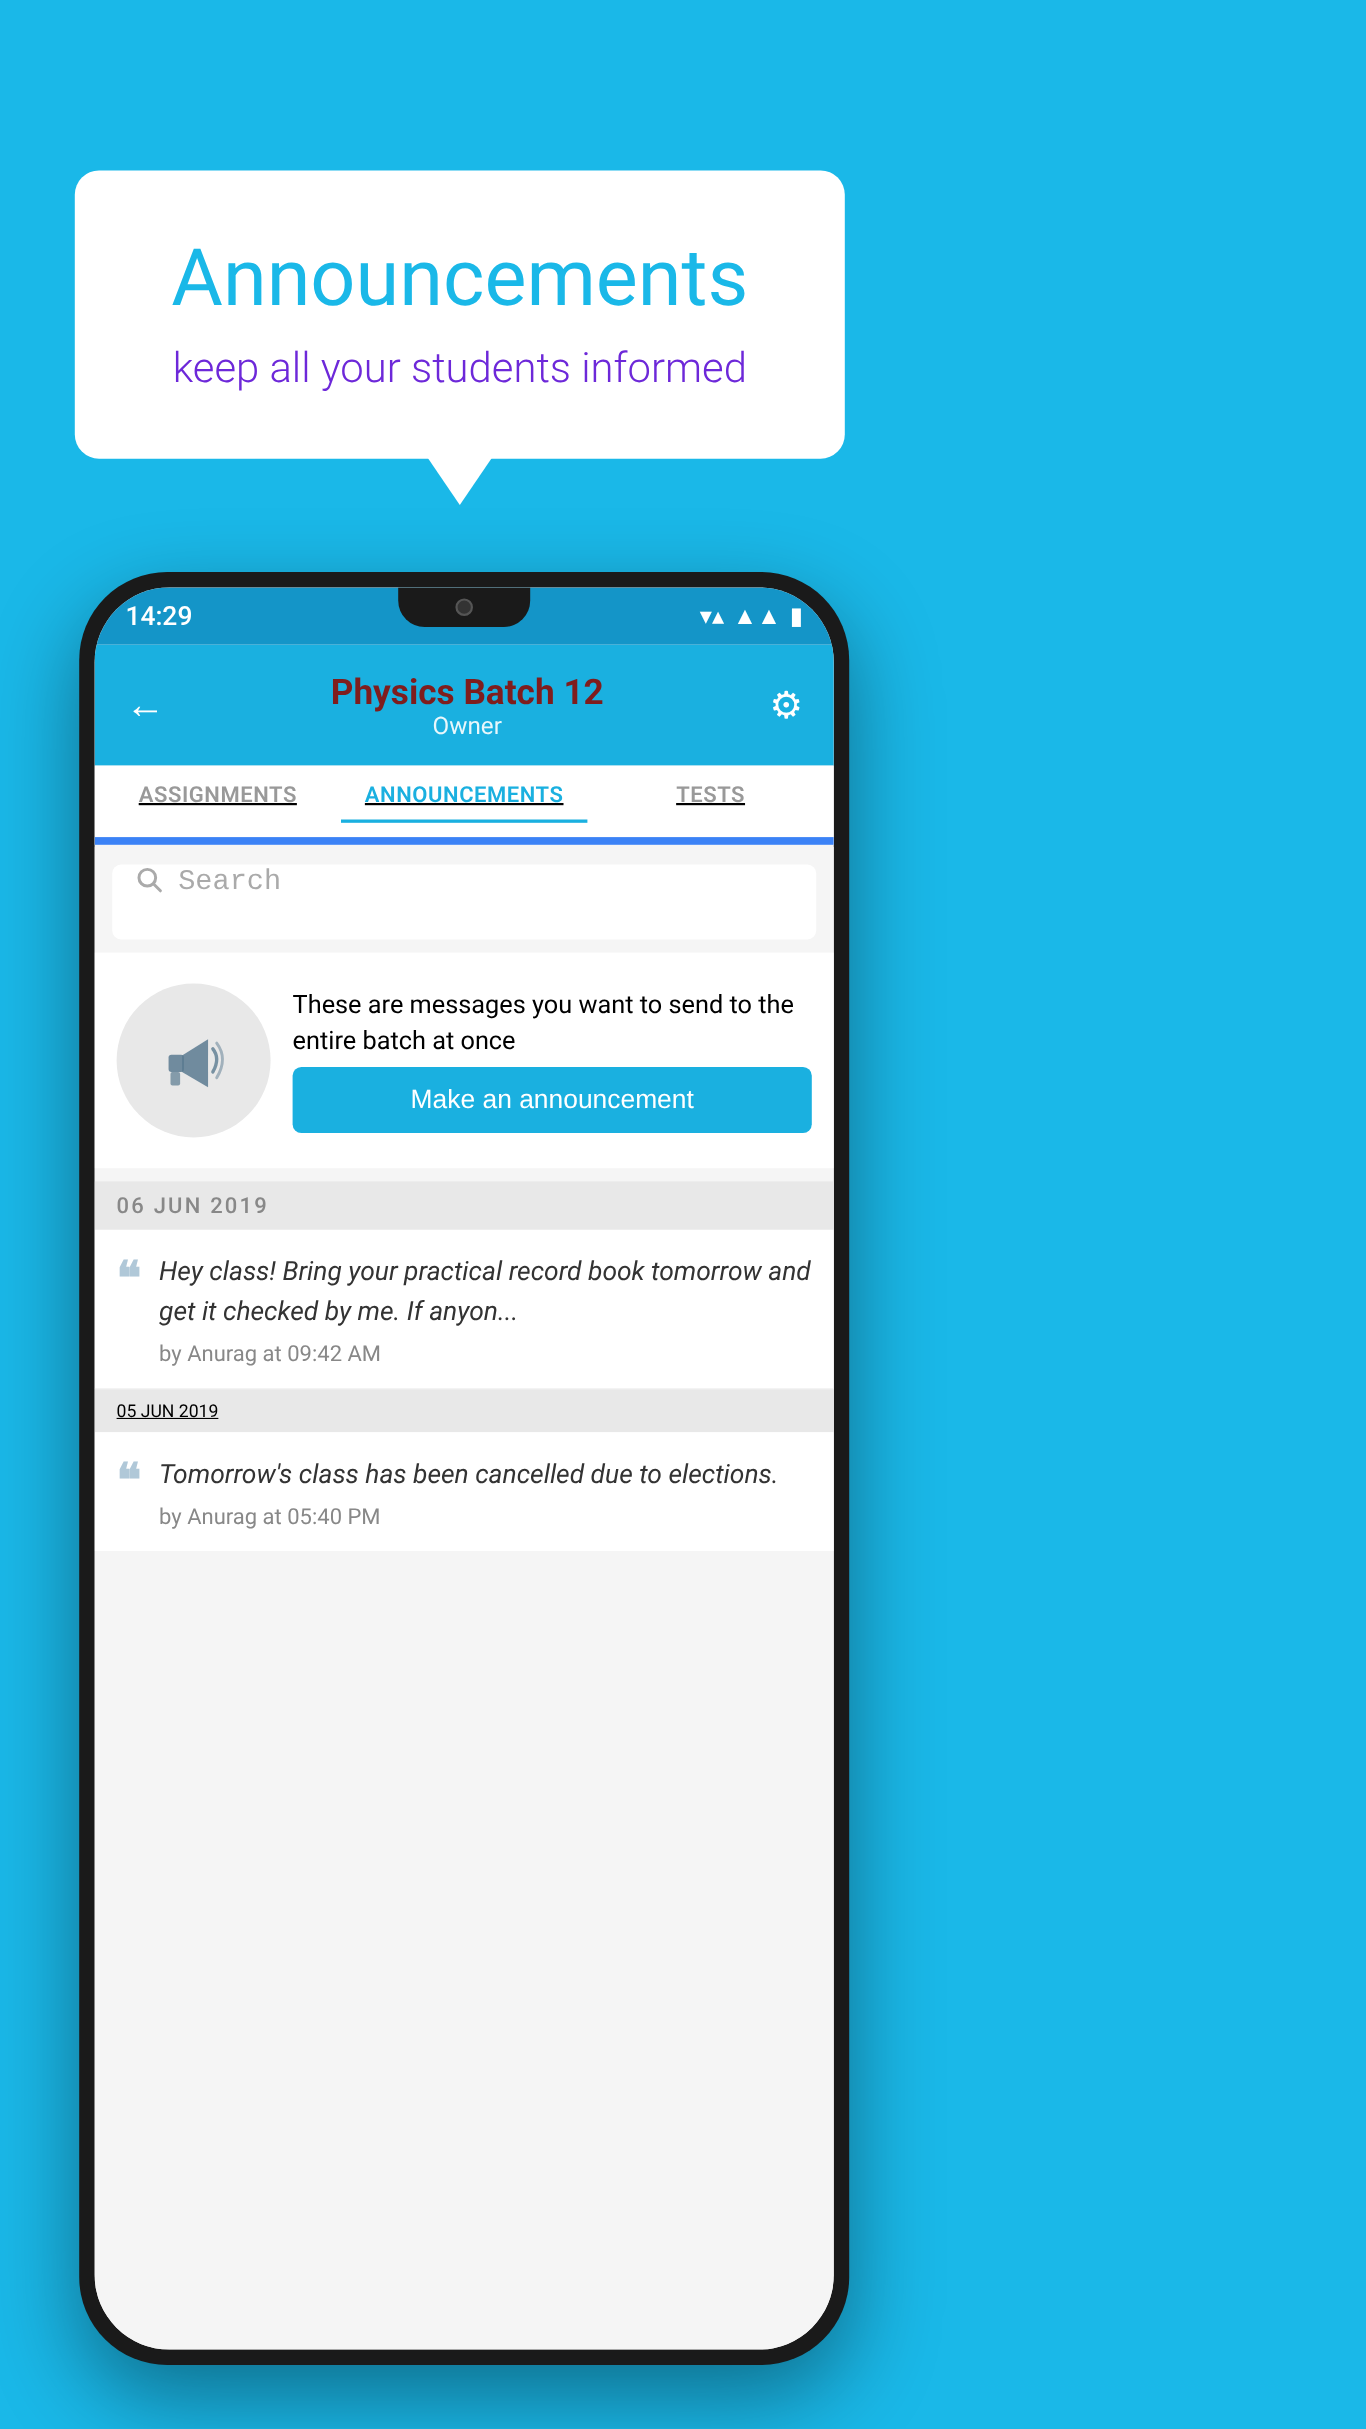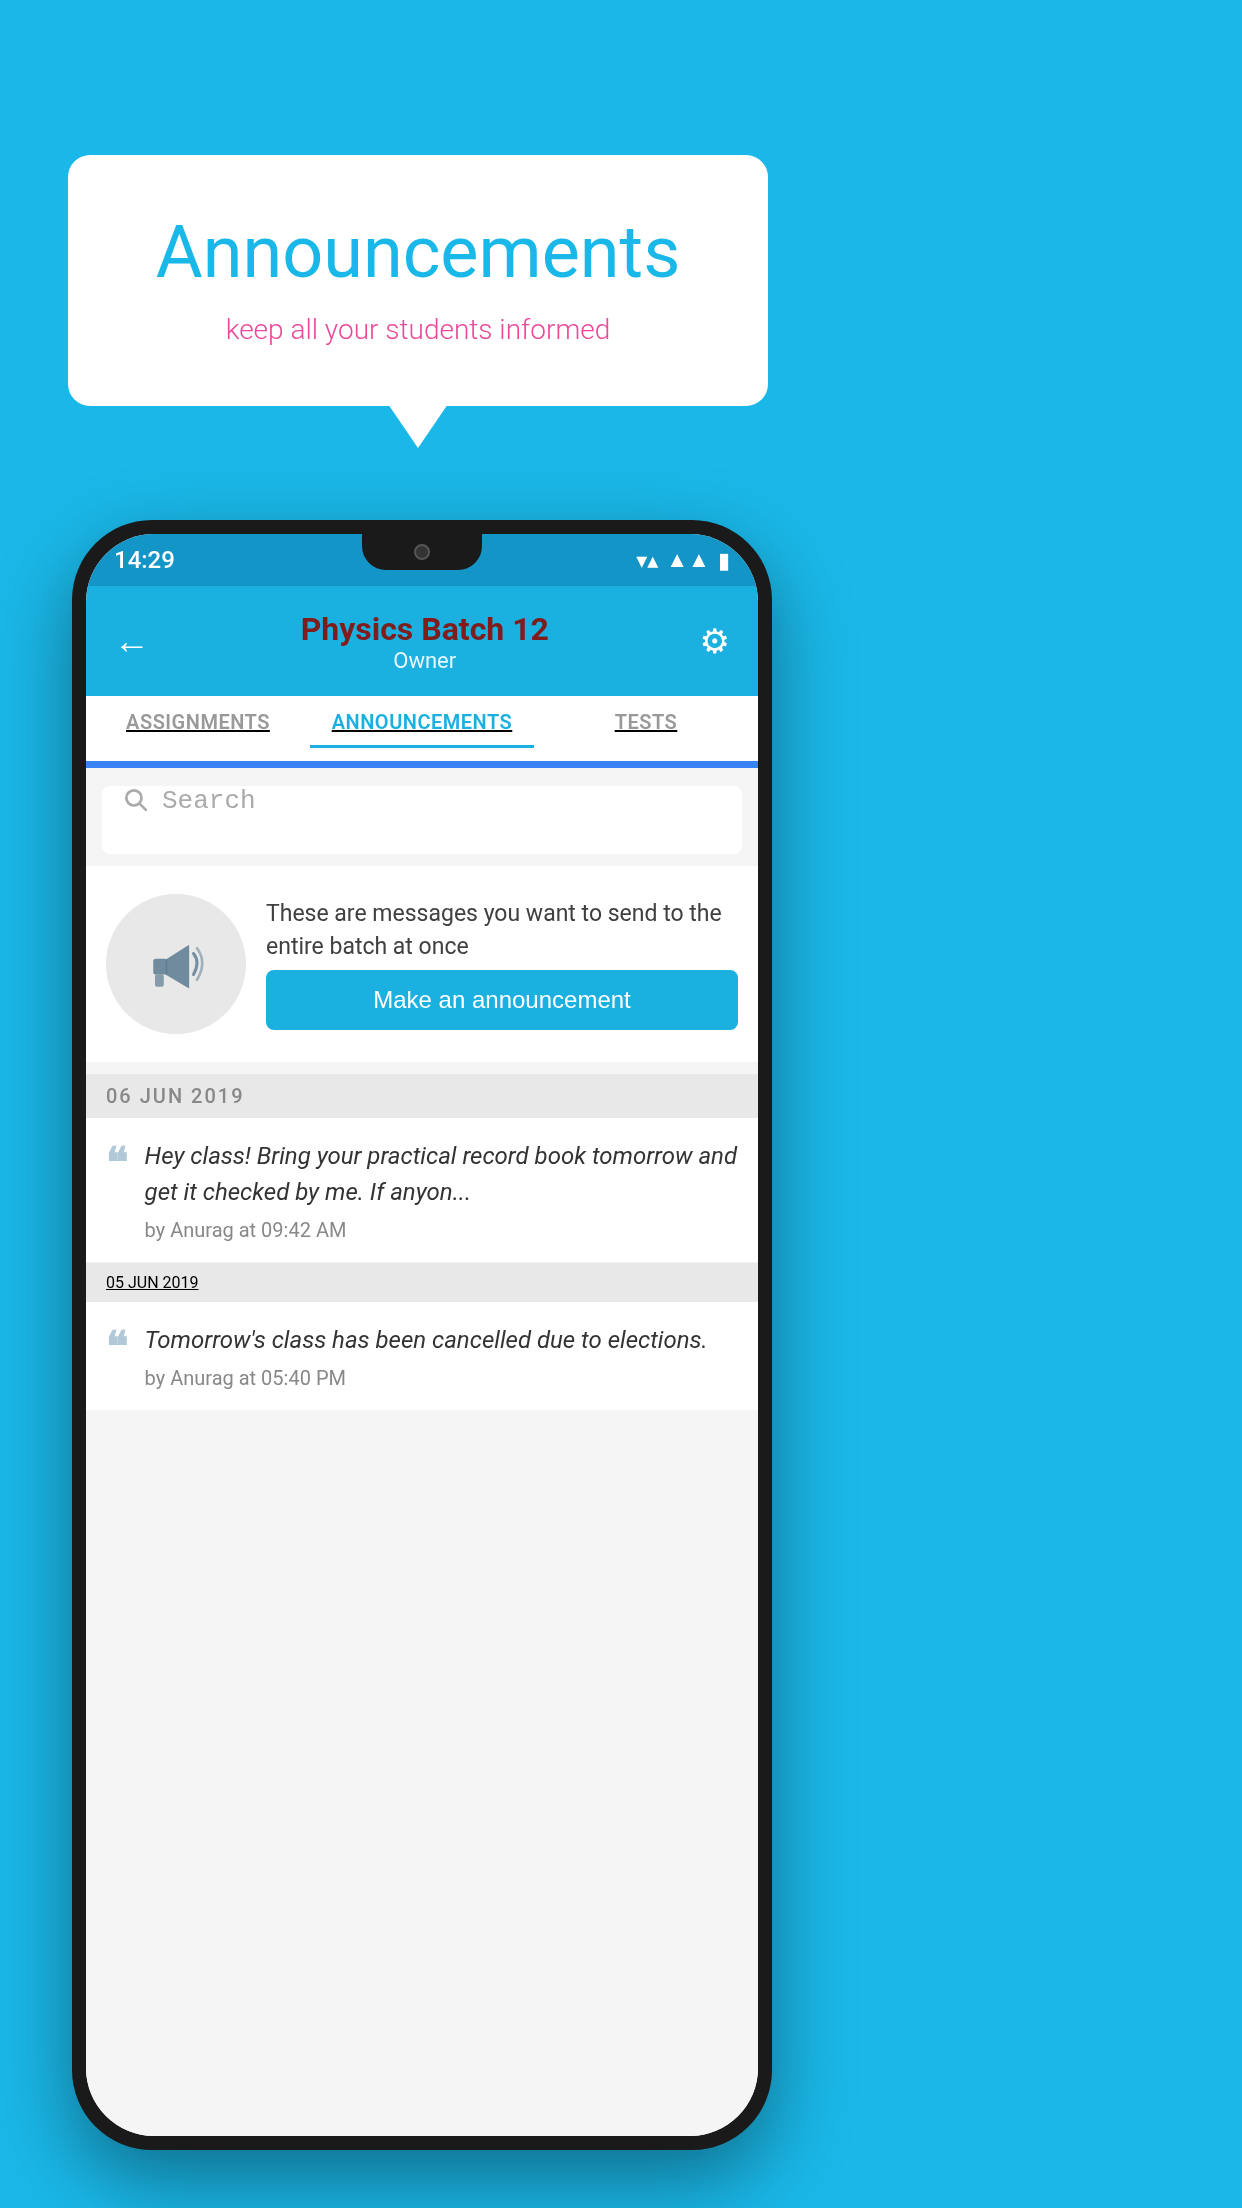--- a/index.html
+++ b/index.html
@@ -43,22 +43,22 @@
 
     .bubble-title {
       color: #1ab8e8;
       font-size: 72px;
       font-weight: 400;
       text-align: center;
       margin-bottom: 18px;
     }
 
     .bubble-subtitle {
-      color: #ec4899;
-      font-size: 28px;
+      color: #6d28d9;
+      font-size: 38px;
       text-align: center;
       font-weight: 300;
     }
 
     
     .phone-wrapper {
       position: absolute;
       top: 520px;
       left: 72px;
       width: 686px;
@@ -307,21 +307,21 @@
     .promo-icon-circle svg {
       width: 70px;
       height: 70px;
     }
 
     .promo-right {
       flex: 1;
     }
 
     .promo-text {
-      color: #404040;
+      color: #000000;
       font-size: 23px;
       line-height: 1.4;
       margin-bottom: 7px;
     }
 
     .make-announcement-btn {
       background: #1ab0e0;
       color: white;
       border: none;
       border-radius: 8px;

